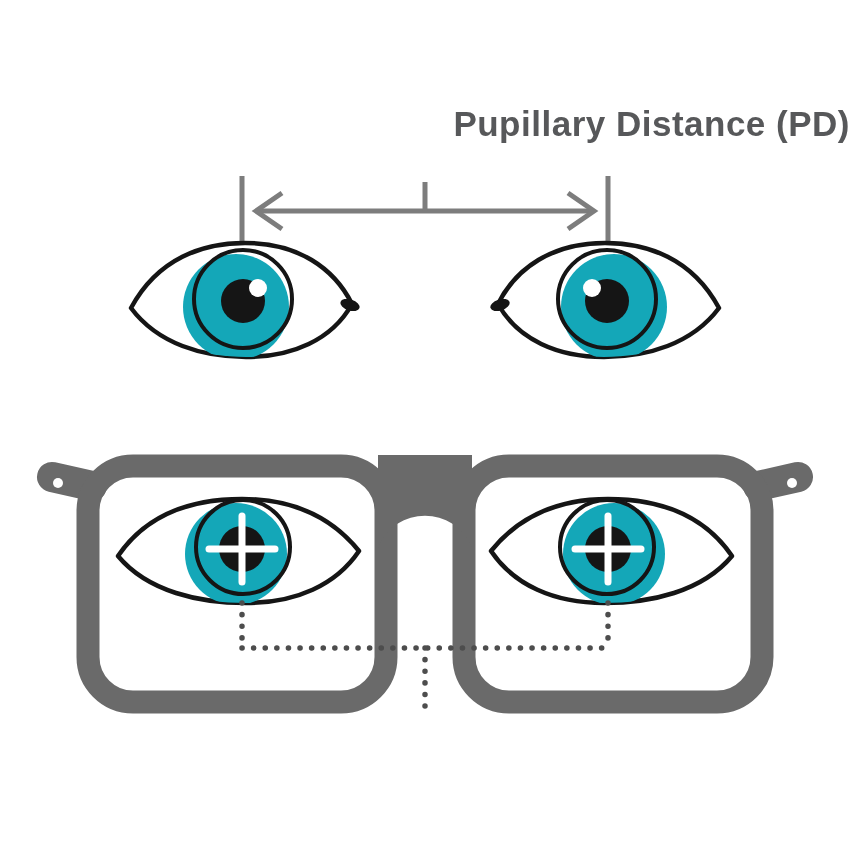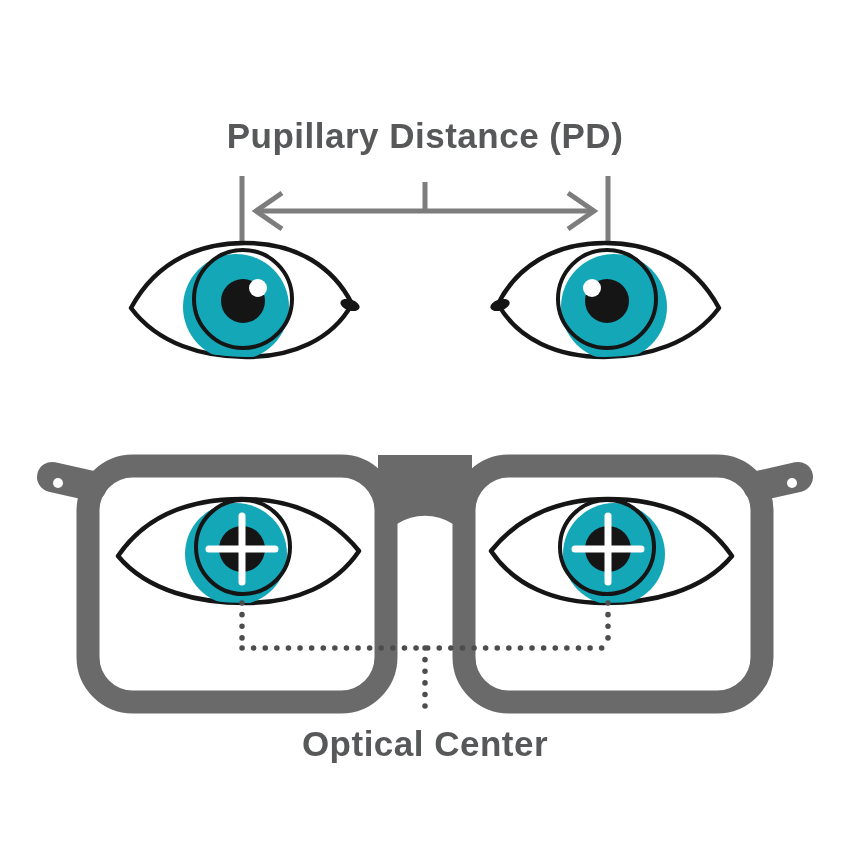--- a/index.html
+++ b/index.html
@@ -17,26 +17,25 @@
   }
   .diagram-svg {
     position: absolute;
     top: 0;
     left: 0;
   }
   .label {
     position: absolute;
     left: 0;
     width: 850px;
-    text-align: center;
+    text-align: right;
     font-weight: 700;
     font-size: 35px;
     color: var(--text-gray, #57585a);
     letter-spacing: 0.5px;
-    margin-top: 12px;
   }
   .label.title { top: 104px; }
   .label.bottom { top: 712px; }
 
   
   .vline, .arrow-line, .arrow-head, .center-tick {
     stroke: var(--line-gray, #7d7d7d);
     stroke-width: 5;
     fill: none;
   }
@@ -170,15 +169,14 @@
 
     <g>
       <path class="dotted" d="M 242 603 L 242 648"></path>
       <path class="dotted" d="M 608 603 L 608 648"></path>
       <path class="dotted" d="M 242 648 L 608 648"></path>
       <path class="dotted" d="M 425 648 L 425 710"></path>
     </g>
 
   </svg>
 
-  <div class="label bottom">Optical Center</div>
 
 </div>
 
 </body></html>

